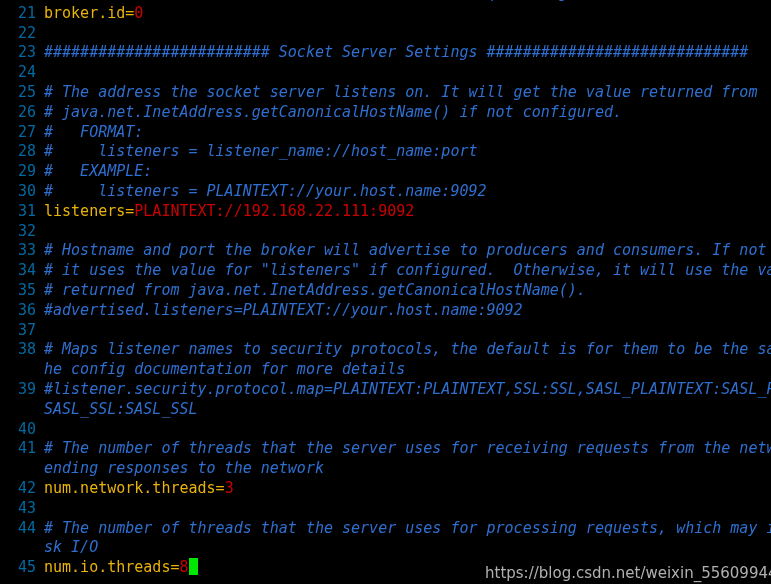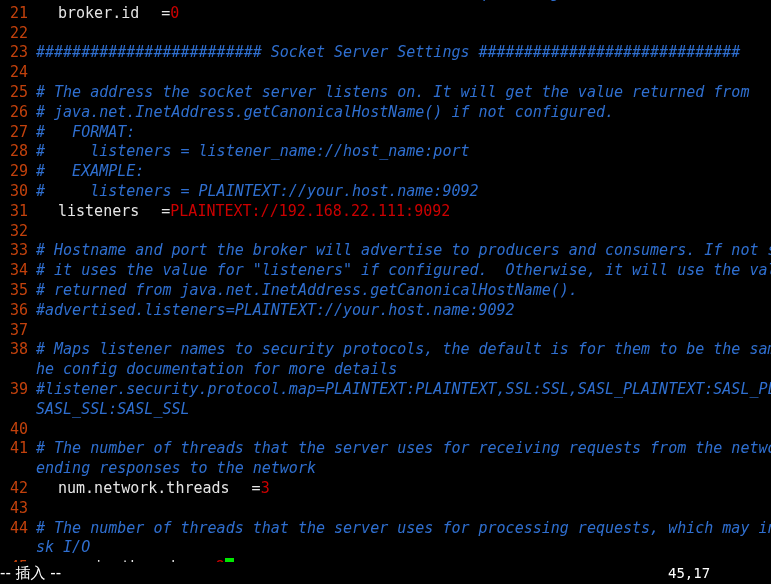--- a/index.html
+++ b/index.html
@@ -36,29 +36,30 @@
   .row {
     height: 19.8px;
     white-space: pre;
     overflow: hidden;
   }
 
   .gutter {
     display: inline-block;
     width: 28px;
     text-align: right;
-    color: #c2410c;
+    color: #0369a1;
+    padding-left: 8px;
   }
   .gutter.blank { color: transparent; }
 
   .sp { display: inline-block; width: 8px; }
 
   
   .cmt  { color: #2f6fd0; font-style: italic; }   
-  .key  { color: #e5e5e5; margin-left: 22px; }
+  .key  { color: #eab308; }
   .val  { color: #cc0000; }
 
   
   .cursor {
     display: inline-block;
     width: 9px;
     height: 17px;
     background: #00e800;
     vertical-align: -3px;
   }
@@ -107,18 +108,14 @@
 </style>
 </head>
 <body>
 
 <div id="terminal">
 
   <div id="buffer"><div class="row"><span class="gutter">20</span><span class="sp"> </span><span class="cmt"># The id of the broker. This must be set to a unique integer for each broker.</span></div><div class="row"><span class="gutter">21</span><span class="sp"> </span><span class="key">broker.id</span><span class="key">=</span><span class="val">0</span></div><div class="row"><span class="gutter">22</span><span class="sp"> </span></div><div class="row"><span class="gutter">23</span><span class="sp"> </span><span class="cmt">######################### Socket Server Settings #############################</span></div><div class="row"><span class="gutter">24</span><span class="sp"> </span></div><div class="row"><span class="gutter">25</span><span class="sp"> </span><span class="cmt"># The address the socket server listens on. It will get the value returned from</span></div><div class="row"><span class="gutter">26</span><span class="sp"> </span><span class="cmt"># java.net.InetAddress.getCanonicalHostName() if not configured.</span></div><div class="row"><span class="gutter">27</span><span class="sp"> </span><span class="cmt">#   FORMAT:</span></div><div class="row"><span class="gutter">28</span><span class="sp"> </span><span class="cmt">#     listeners = listener_name://host_name:port</span></div><div class="row"><span class="gutter">29</span><span class="sp"> </span><span class="cmt">#   EXAMPLE:</span></div><div class="row"><span class="gutter">30</span><span class="sp"> </span><span class="cmt">#     listeners = PLAINTEXT://your.host.name:9092</span></div><div class="row"><span class="gutter">31</span><span class="sp"> </span><span class="key">listeners</span><span class="key">=</span><span class="val">PLAINTEXT://192.168.22.111:9092</span></div><div class="row"><span class="gutter">32</span><span class="sp"> </span></div><div class="row"><span class="gutter">33</span><span class="sp"> </span><span class="cmt"># Hostname and port the broker will advertise to producers and consumers. If not se</span></div><div class="row"><span class="gutter">34</span><span class="sp"> </span><span class="cmt"># it uses the value for "listeners" if configured.  Otherwise, it will use the valu</span></div><div class="row"><span class="gutter">35</span><span class="sp"> </span><span class="cmt"># returned from java.net.InetAddress.getCanonicalHostName().</span></div><div class="row"><span class="gutter">36</span><span class="sp"> </span><span class="cmt">#advertised.listeners=PLAINTEXT://your.host.name:9092</span></div><div class="row"><span class="gutter">37</span><span class="sp"> </span></div><div class="row"><span class="gutter">38</span><span class="sp"> </span><span class="cmt"># Maps listener names to security protocols, the default is for them to be the same</span></div><div class="row"><span class="gutter blank"></span><span class="sp"> </span><span class="cmt">he config documentation for more details</span></div><div class="row"><span class="gutter">39</span><span class="sp"> </span><span class="cmt">#listener.security.protocol.map=PLAINTEXT:PLAINTEXT,SSL:SSL,SASL_PLAINTEXT:SASL_PLA</span></div><div class="row"><span class="gutter blank"></span><span class="sp"> </span><span class="cmt">SASL_SSL:SASL_SSL</span></div><div class="row"><span class="gutter">40</span><span class="sp"> </span></div><div class="row"><span class="gutter">41</span><span class="sp"> </span><span class="cmt"># The number of threads that the server uses for receiving requests from the netwo</span></div><div class="row"><span class="gutter blank"></span><span class="sp"> </span><span class="cmt">ending responses to the network</span></div><div class="row"><span class="gutter">42</span><span class="sp"> </span><span class="key">num.network.threads</span><span class="key">=</span><span class="val">3</span></div><div class="row"><span class="gutter">43</span><span class="sp"> </span></div><div class="row"><span class="gutter">44</span><span class="sp"> </span><span class="cmt"># The number of threads that the server uses for processing requests, which may inc</span></div><div class="row"><span class="gutter blank"></span><span class="sp"> </span><span class="cmt">sk I/O</span></div><div class="row"><span class="gutter">45</span><span class="sp"> </span><span class="key">num.io.threads</span><span class="key">=</span><span class="val">8</span><span class="cursor"></span></div></div>
 
   <div id="watermark">https://blog.csdn.net/weixin_55609944</div>
 
-  <div id="statusline">
-    <span id="mode-indicator">-- 插入 --</span>
-    <span id="ruler">45,17</span>
-  </div>
 
 </div>
 
 </body></html>

